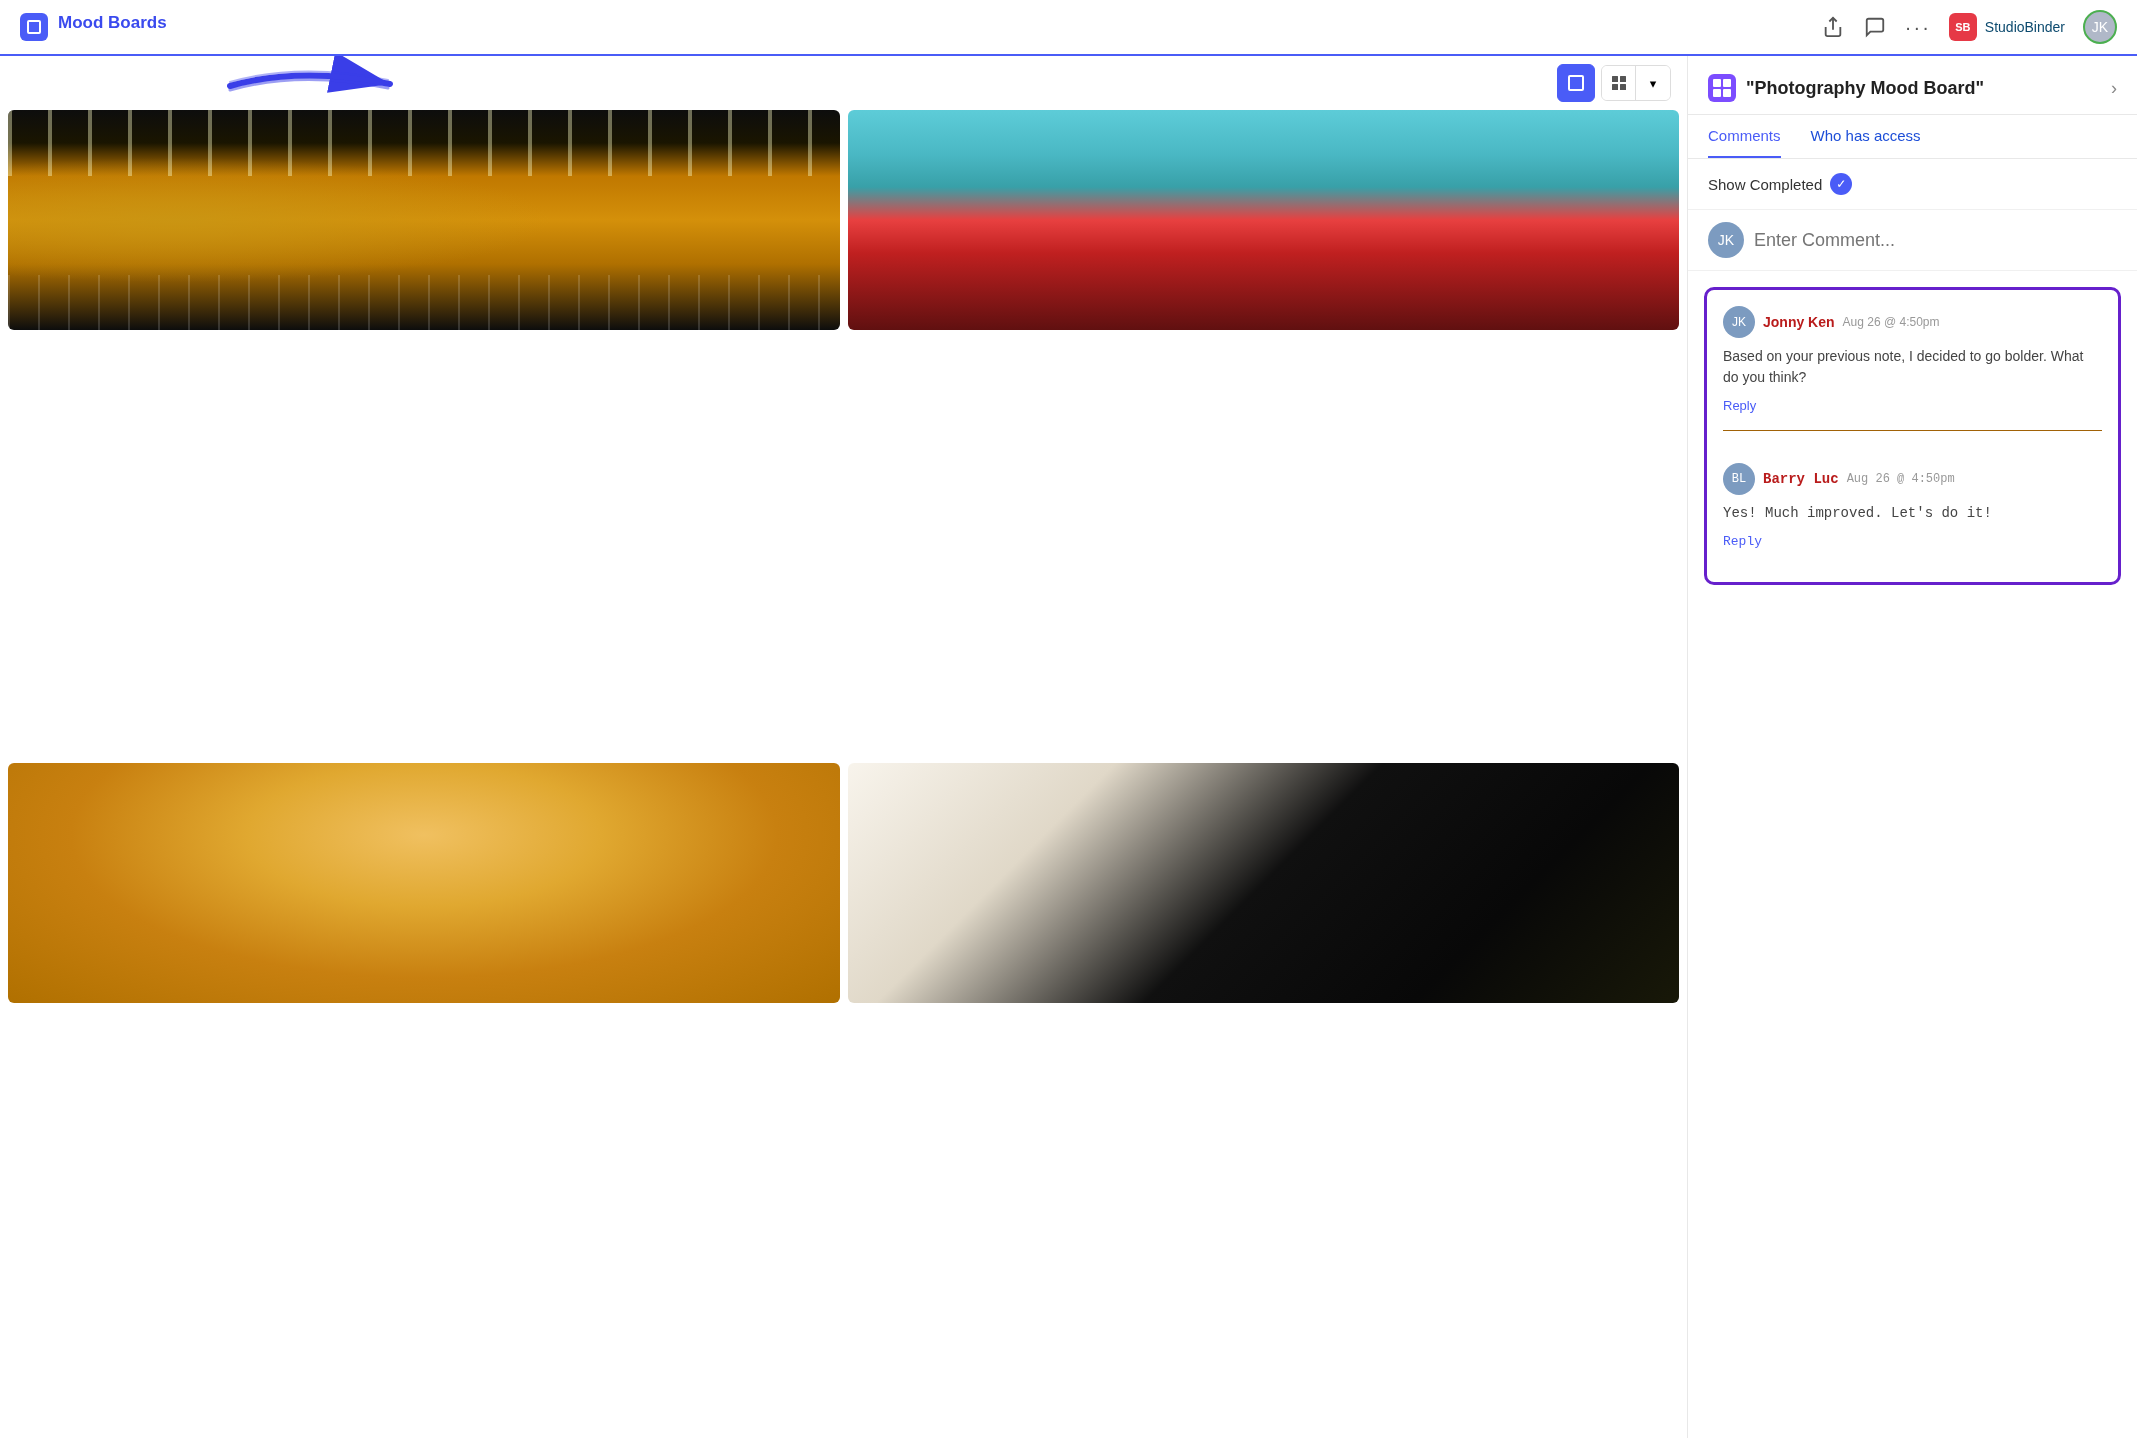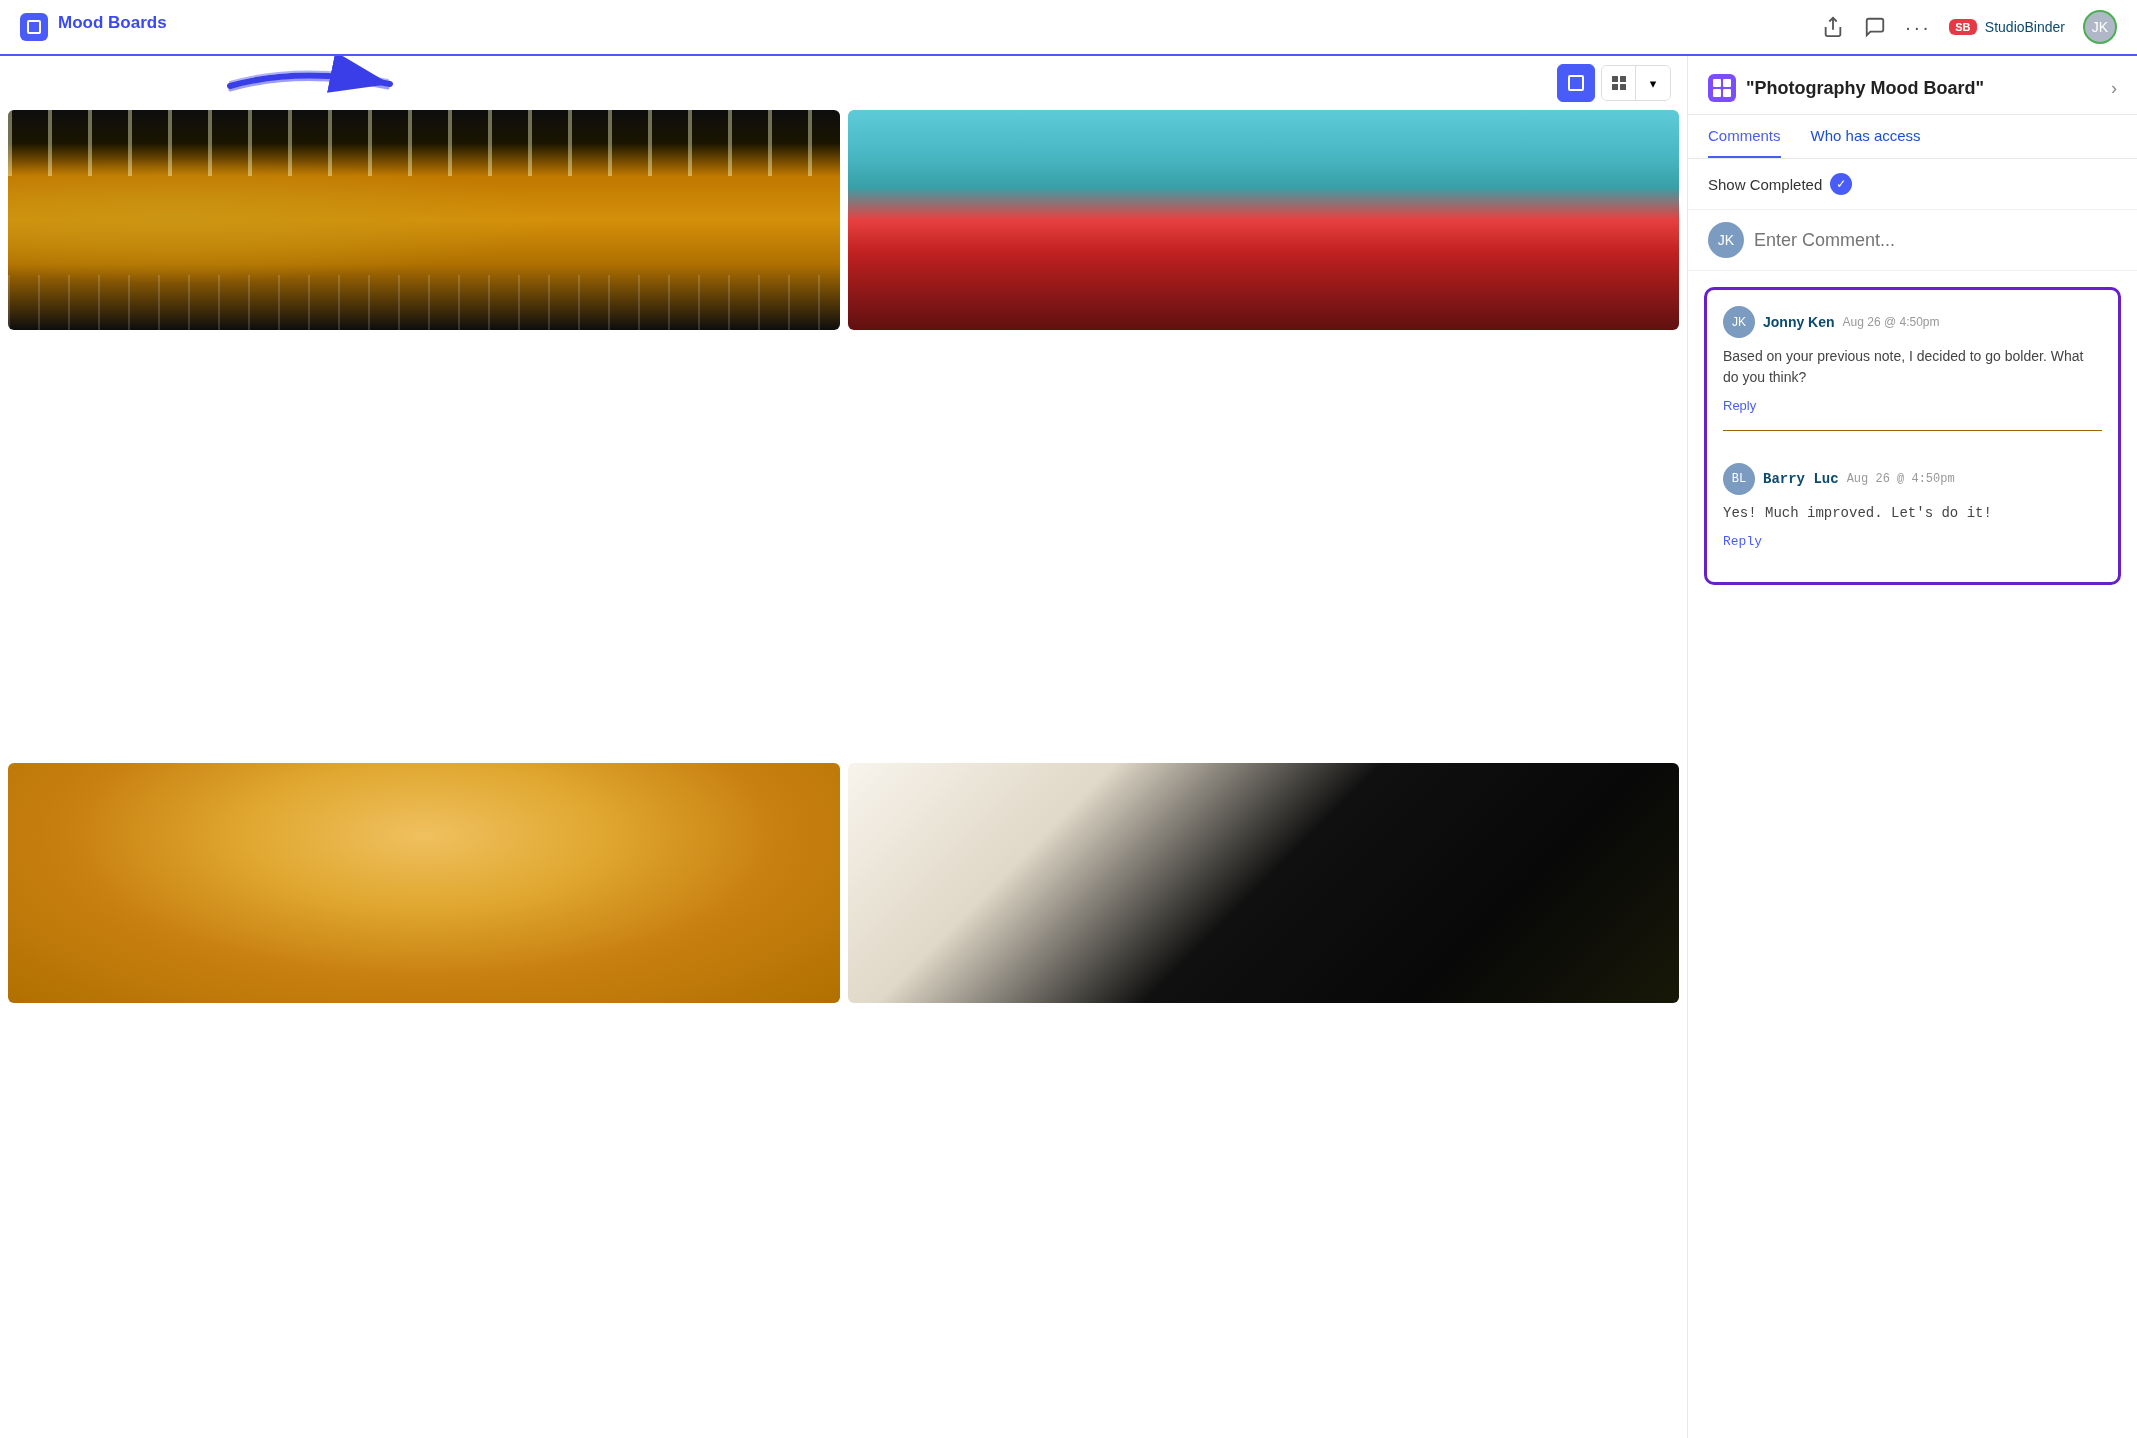--- a/index.html
+++ b/index.html
@@ -56,21 +56,21 @@
     }
     .header-icon svg { width: 22px; height: 22px; }
     .dots-icon { font-size: 20px; letter-spacing: 2px; color: #555; cursor: pointer; }
     .studiobinder-badge {
       display: flex;
       align-items: center;
       gap: 8px;
     }
     .sb-logo {
       width: 28px;
-      height: 16px;
+      height: 28px;
       background: #e63946;
       border-radius: 6px;
       display: flex;
       align-items: center;
       justify-content: center;
     }
     .sb-logo-text { color: #fff; font-size: 11px; font-weight: bold; }
     .sb-name { font-size: 14px; color: #0c4a6e; font-weight: 500; }
     .avatar {
       width: 34px;
@@ -329,21 +329,21 @@
       display: flex;
       align-items: center;
       justify-content: center;
       font-size: 12px;
       color: #fff;
       overflow: hidden;
     }
     .comment-user-name {
       font-size: 14px;
       font-weight: 600;
-      color: #0c4a6e;
+      color: #b91c1c;
     }
     .comment-timestamp {
       font-size: 12px;
       color: #999;
     }
     .comment-text {
       font-size: 14px;
       color: #444;
       line-height: 1.5;
       margin-bottom: 8px;

